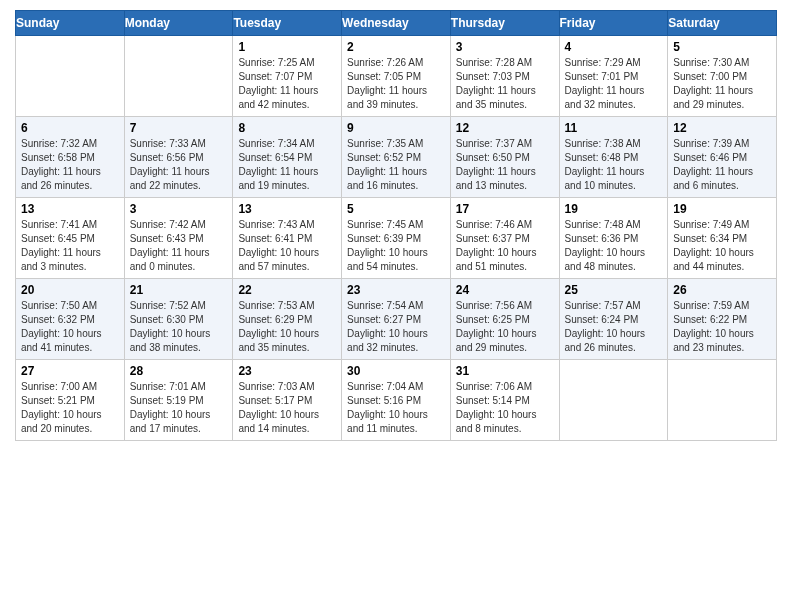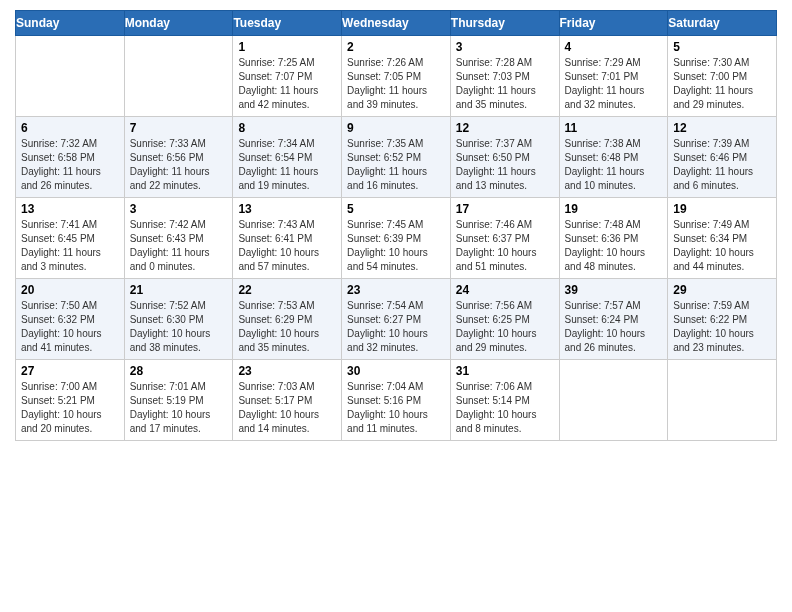--- a/index.html
+++ b/index.html
@@ -204,25 +204,25 @@
           </td>
           <td>
             <span class="day-num">23</span>
             <div class="day-info">Sunrise: 7:54 AM<br>Sunset: 6:27 PM<br>Daylight: 10 hours and 32 minutes.</div>
           </td>
           <td>
             <span class="day-num">24</span>
             <div class="day-info">Sunrise: 7:56 AM<br>Sunset: 6:25 PM<br>Daylight: 10 hours and 29 minutes.</div>
           </td>
           <td>
-            <span class="day-num">39</span>
+            <span class="day-num">25</span>
             <div class="day-info">Sunrise: 7:57 AM<br>Sunset: 6:24 PM<br>Daylight: 10 hours and 26 minutes.</div>
           </td>
           <td>
-            <span class="day-num">29</span>
+            <span class="day-num">26</span>
             <div class="day-info">Sunrise: 7:59 AM<br>Sunset: 6:22 PM<br>Daylight: 10 hours and 23 minutes.</div>
           </td>
         </tr>
         <tr>
           <td>
             <span class="day-num">27</span>
             <div class="day-info">Sunrise: 7:00 AM<br>Sunset: 5:21 PM<br>Daylight: 10 hours and 20 minutes.</div>
           </td>
           <td>
             <span class="day-num">28</span>

